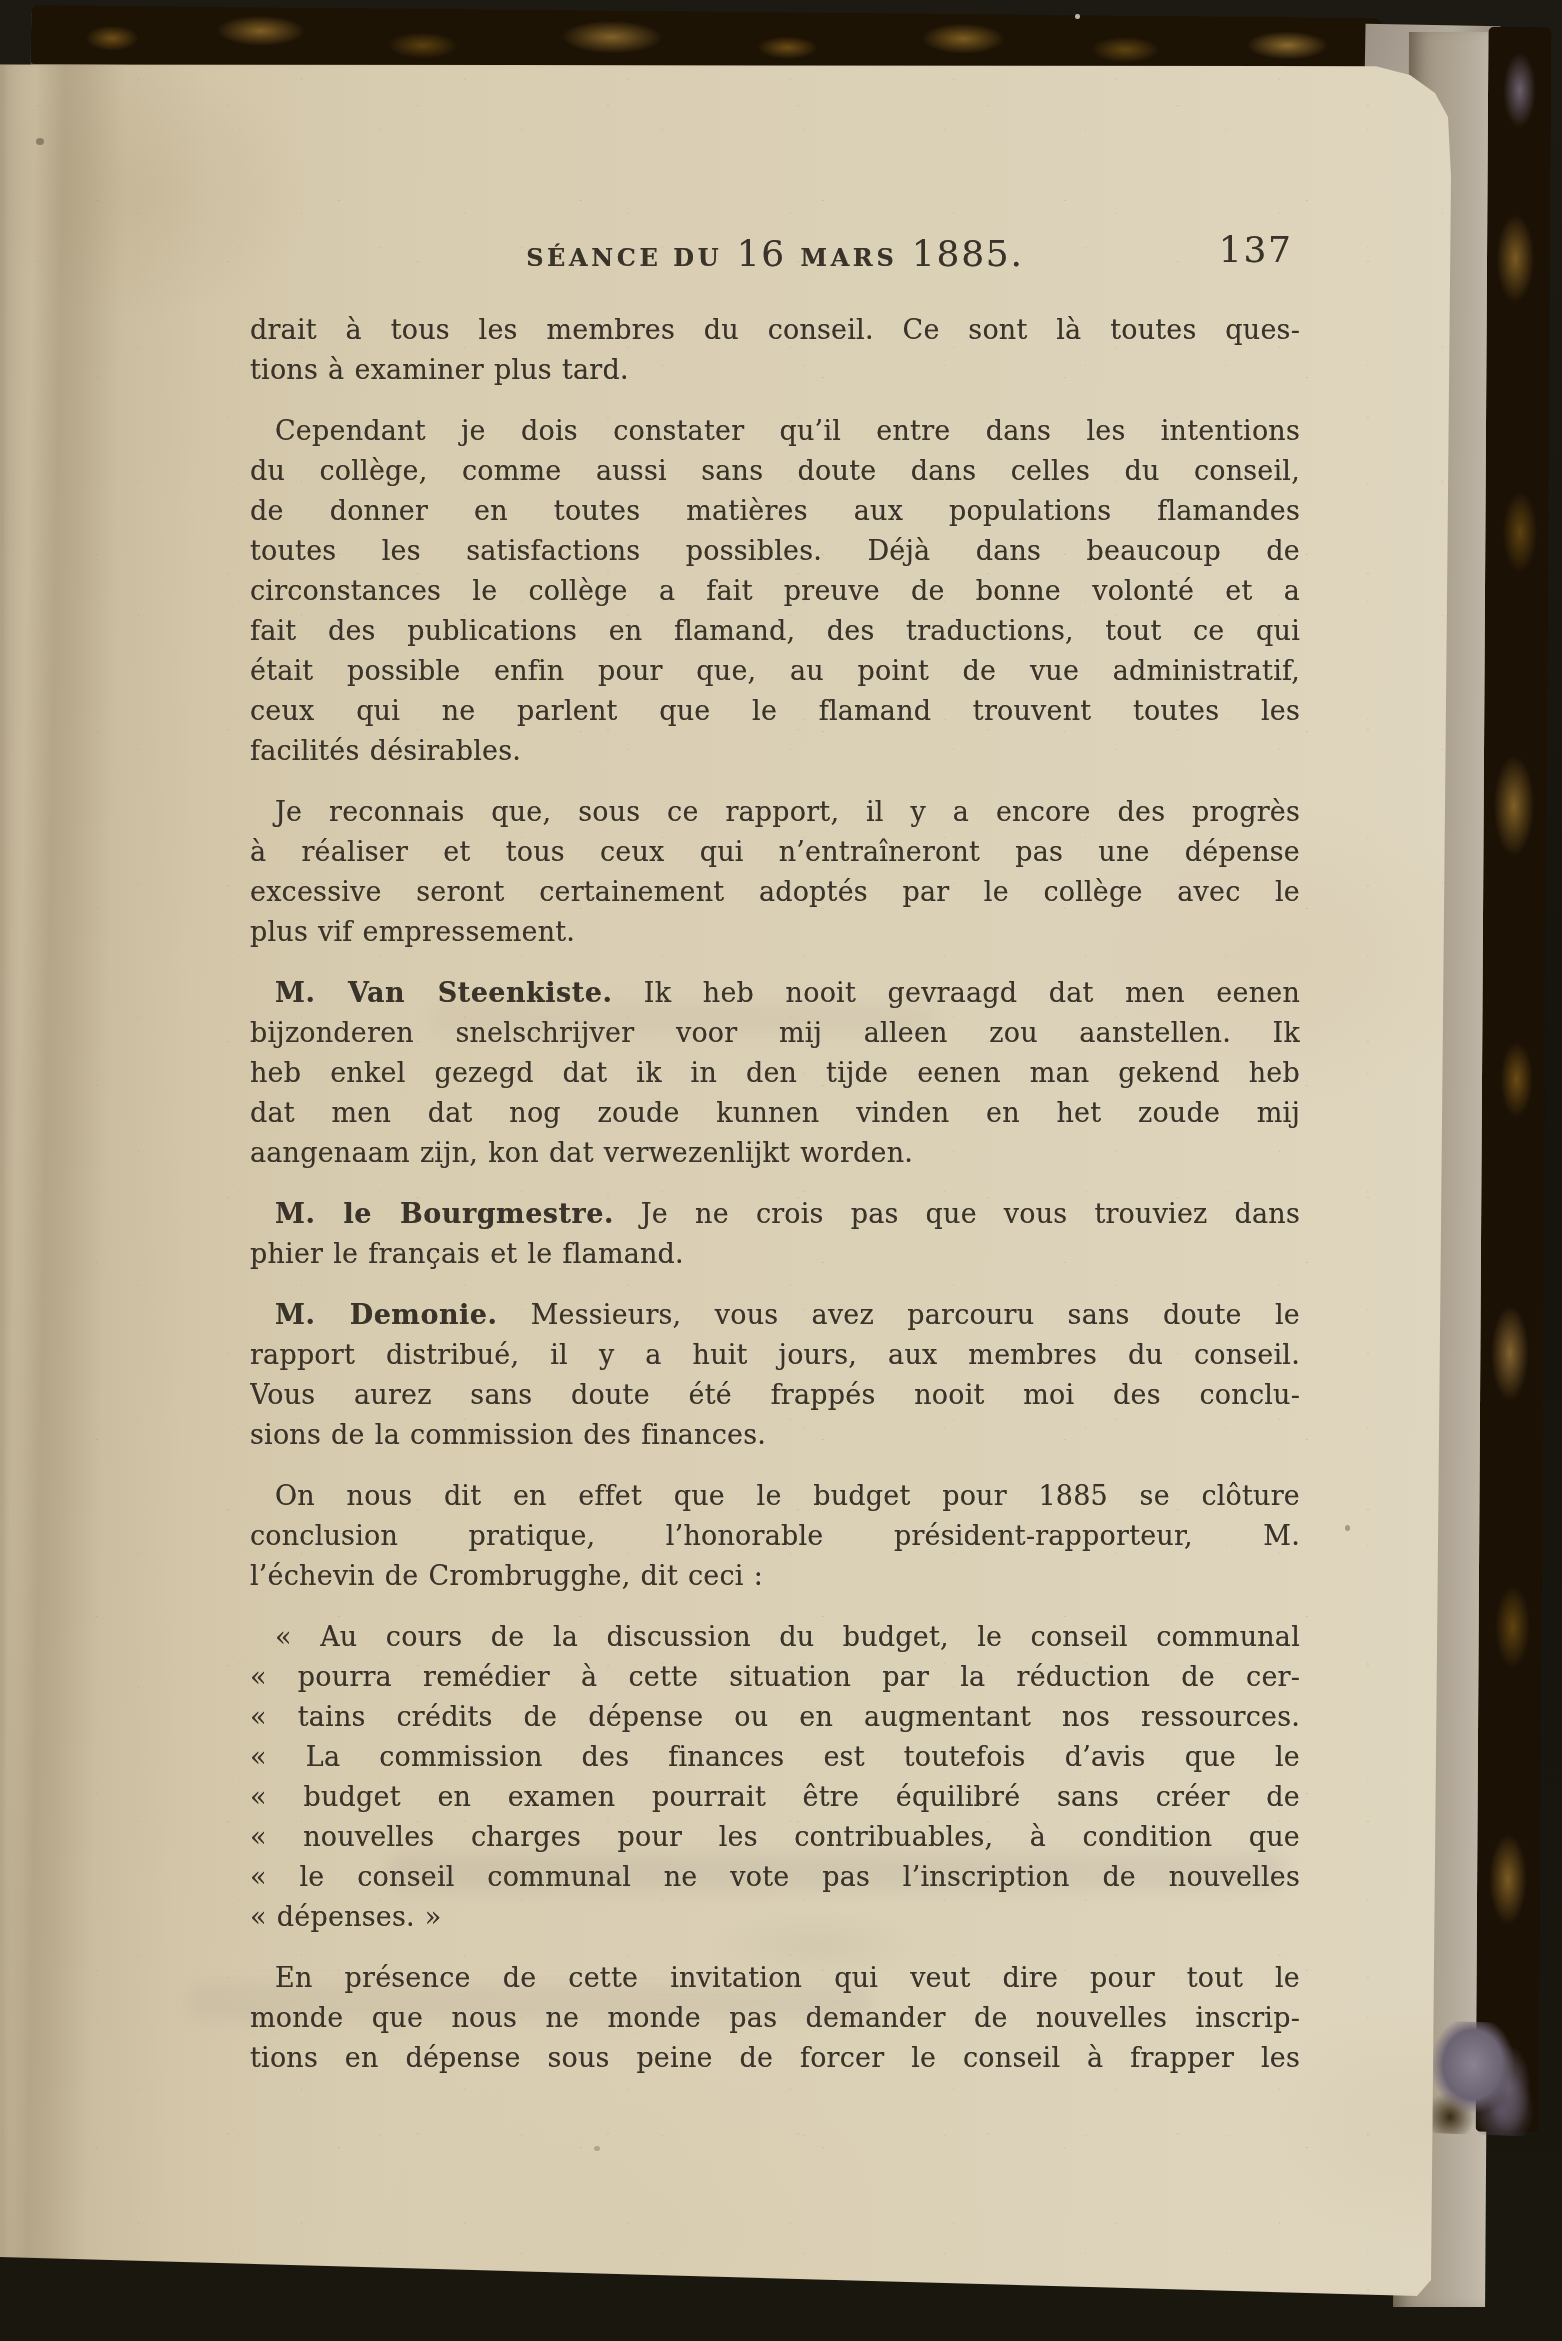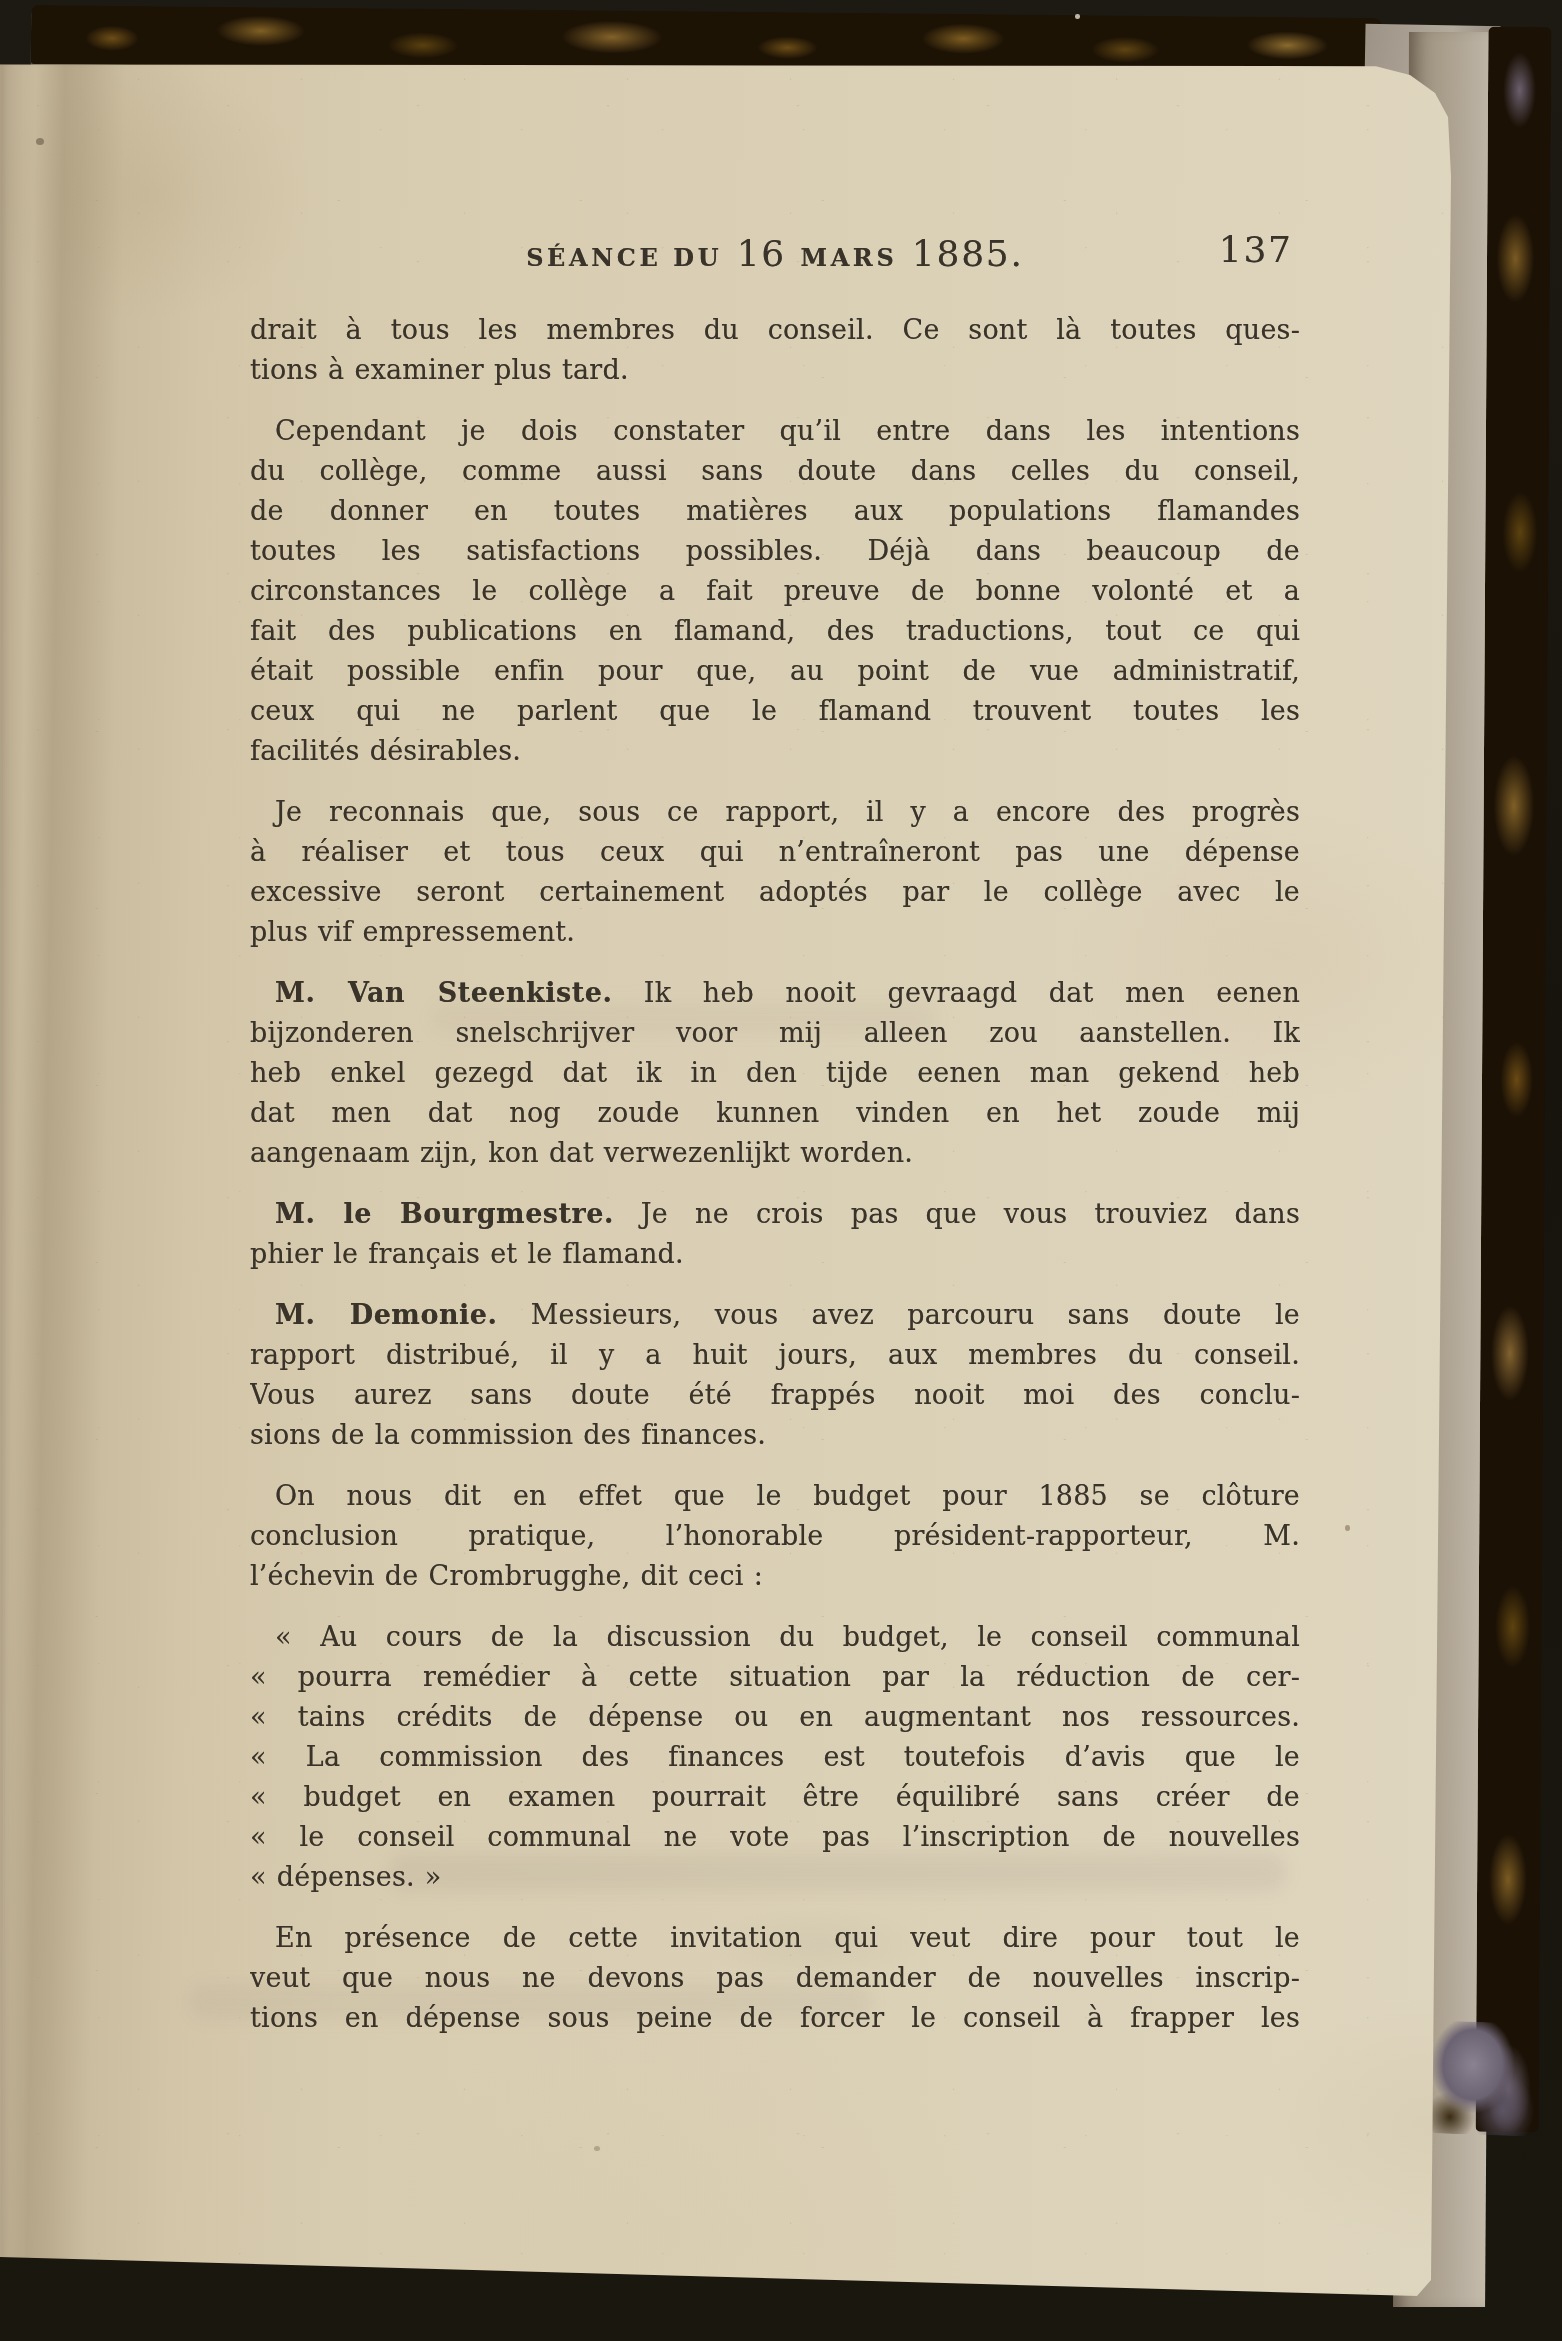--- a/index.html
+++ b/index.html
@@ -176,24 +176,25 @@
         <div class="line">Vous aurez sans doute été frappés nooit moi des conclu-</div>
         <div class="line ragged">sions de la commission des finances.</div>
         <div class="line indent">On nous dit en effet que le budget pour 1885 se clôture</div>
         <div class="line">conclusion pratique, l’honorable président-rapporteur, M.</div>
         <div class="line ragged">l’échevin de Crombrugghe, dit ceci :</div>
         <div class="line indent">« Au cours de la discussion du budget, le conseil communal</div>
         <div class="line">« pourra remédier à cette situation par la réduction de cer-</div>
         <div class="line">« tains crédits de dépense ou en augmentant nos ressources.</div>
         <div class="line">« La commission des finances est toutefois d’avis que le</div>
         <div class="line">« budget en examen pourrait être équilibré sans créer de</div>
+        <div class="line">« nouvelles charges pour les contribuables, à condition que</div>
         <div class="line">« le conseil communal ne vote pas l’inscription de nouvelles</div>
         <div class="line ragged">« dépenses. »</div>
         <div class="line indent">En présence de cette invitation qui veut dire pour tout le</div>
-        <div class="line">veut que nous ne devons pas demander de nouvelles inscrip-</div>
+        <div class="line">monde que nous ne monde pas demander de nouvelles inscrip-</div>
         <div class="line">tions en dépense sous peine de forcer le conseil à frapper les</div>
       </div>
   </div>
 
   <div class="speck b1"></div>
   <div class="speck b2"></div>
 </div>
 
 
 </body></html>

